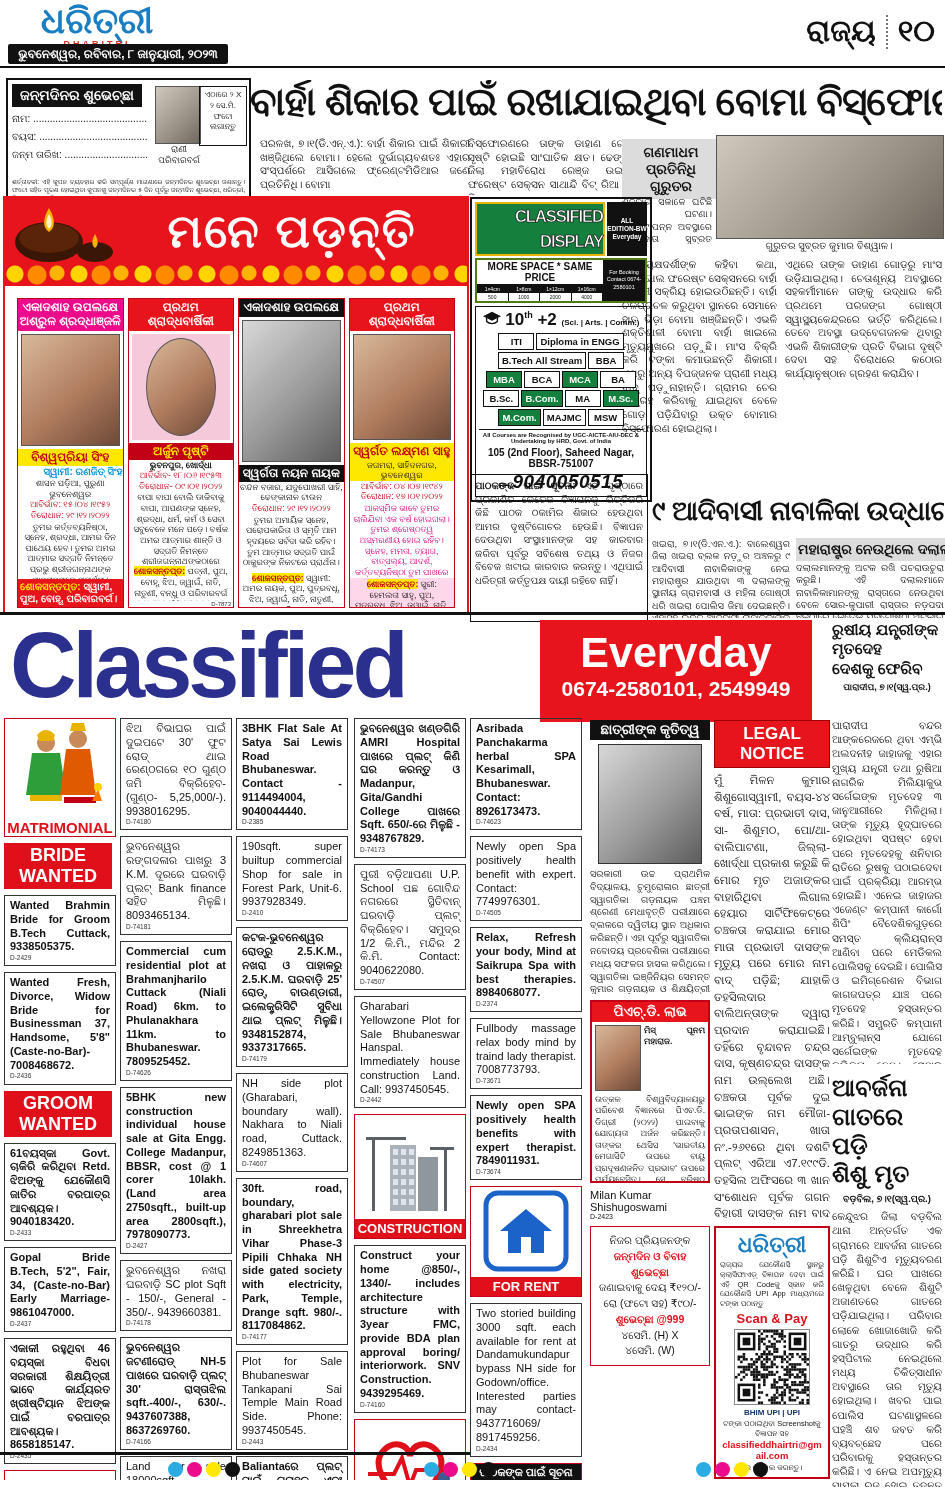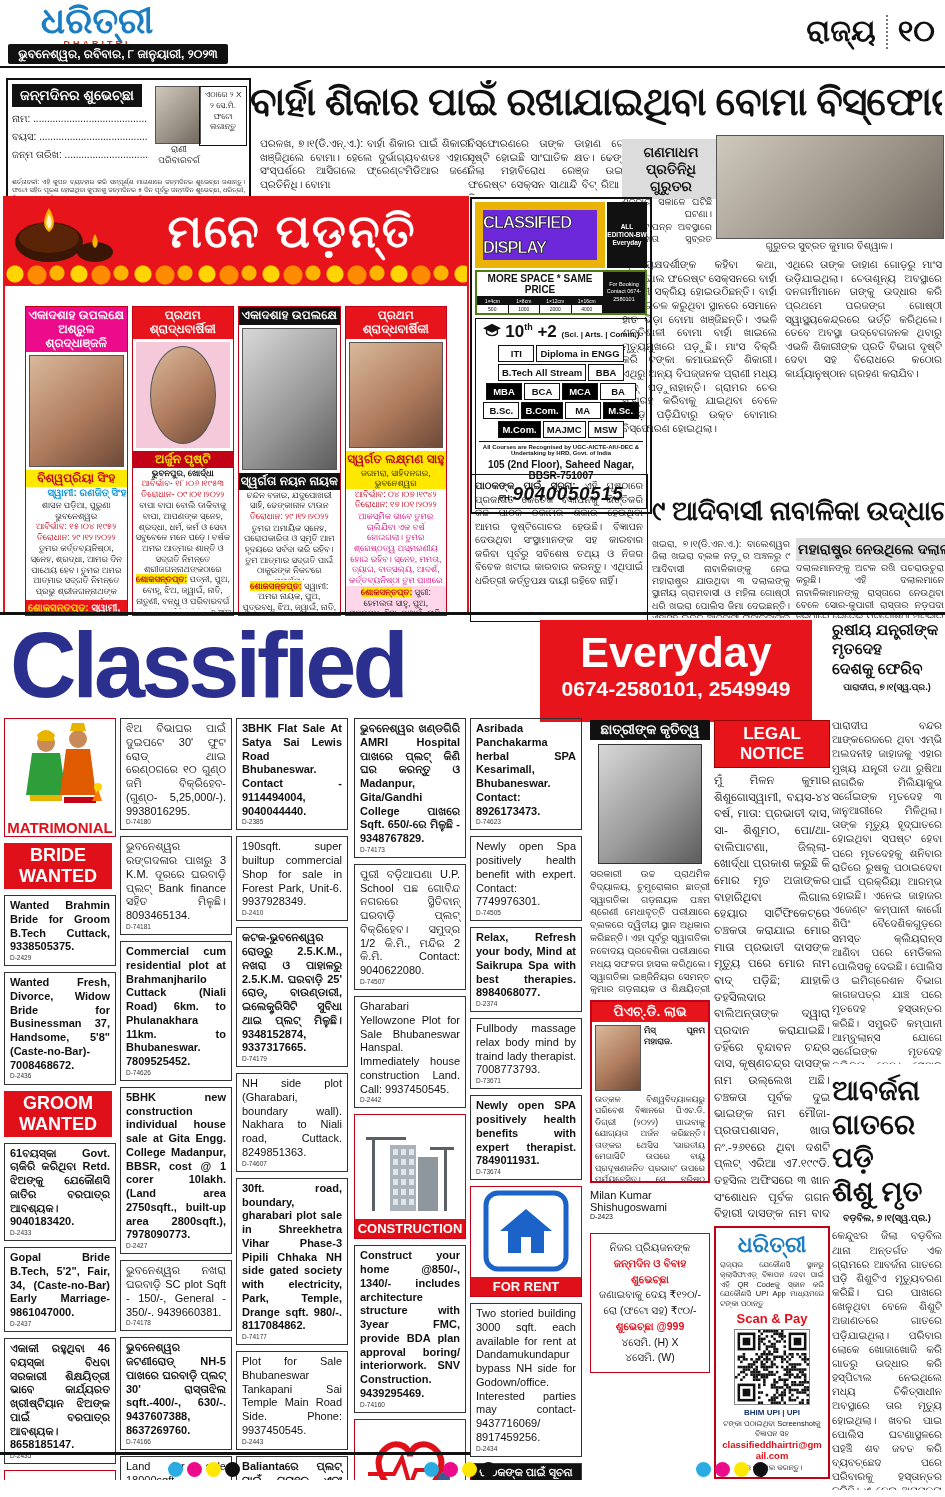--- a/index.html
+++ b/index.html
@@ -36,21 +36,21 @@
   .grayhead{background:#dcdcdc;font-size:14px;font-weight:bold;text-align:center;padding:3px 2px;white-space:nowrap}
   
   .memorial{border:2px solid #e8141c}
   .mem-banner{position:relative;height:88px;background:#e8141c;overflow:hidden}
   .mem-banner .t{position:absolute;left:120px;right:8px;top:6px;color:#fff;font-size:46px;font-weight:bold;text-align:center;letter-spacing:2px}
   .flowers{position:absolute;left:0;right:0;bottom:0;height:24px;
      background-image:radial-gradient(circle at 10px 12px,#ffd400 0 8px,rgba(0,0,0,0) 9px),
                       radial-gradient(circle at 32px 13px,#ff8a00 0 9px,rgba(0,0,0,0) 10px),
                       radial-gradient(circle at 52px 11px,#ffb300 0 7px,rgba(0,0,0,0) 8px);
      background-size:64px 24px;background-repeat:repeat-x}
-  .obits{display:flex;gap:4px;padding:20px;background:#fff}
+  .obits{display:flex;gap:4px;padding:12px;background:#fff}
   .obit{flex:1;border:1.5px solid #c20016;height:308px;overflow:hidden;font-size:8.5px;line-height:1.25}
   .obit .hdr{color:#fff;font-weight:bold;text-align:center;font-size:12px;padding:2px 1px;line-height:1.15}
   .o1 .hdr{background:#ec0b8b}.o2 .hdr{background:#e8141c}.o3 .hdr{background:#111}.o4 .hdr{background:#e8141c}
   .obit .pic{height:110px;margin:3px}
   .o2 .picwrap{background:#f6c9da;margin:3px;padding:4px 14px}
   .o2 .pic{height:96px;margin:0;border-radius:50%}
   .nameband{font-weight:bold;text-align:center;font-size:12px;padding:1px}
   .o1 .nameband{background:#ffe800;color:#c20016}
   .o2 .nameband{background:#c20016;color:#ffe800}
   .o3 .nameband{background:#111;color:#fff}
@@ -61,37 +61,37 @@
   .obit .trib{padding:1px 3px;text-align:center}
   .o4 .trib{color:#d6007e}
   .mourn1{background:#e8141c;color:#fff;font-weight:bold;font-size:10px;padding:2px}
   .mourn1 .lb{color:#ffe800}
   .mourn-in{padding:1px 3px;text-align:center}
   .mourn-in .lb{background:#ffe800;color:#c20016;font-weight:bold}
   .obit .ref{display:block;text-align:right;font-size:6px;color:#333;padding-right:2px}
   
   .cdbox{border:2px solid #111;padding:3px;font-size:9px}
   .cd-titlerow{display:flex;gap:2px;align-items:stretch}
-  .cd-title{flex:1;border:8px solid #eab308;font-size:16.5px;font-weight:bold;letter-spacing:-1px;text-align:left;
-            font-family:"Liberation Sans",sans-serif;-webkit-text-stroke:0.6px #111;color:#fff;text-shadow:0 0 1px #111;background:#6d28d9;line-height:1.5}
+  .cd-title{flex:1;border:2px solid #eab308;font-size:16.5px;font-weight:bold;letter-spacing:-1px;text-align:right;
+            font-family:"Liberation Sans",sans-serif;-webkit-text-stroke:0.6px #111;color:#fff;text-shadow:0 0 1px #111;background:#15803d;line-height:1.5}
   .cd-corner{width:40px;background:#111;color:#fff;font-size:6.5px;text-align:center;display:flex;align-items:center;justify-content:center;line-height:1.2;font-weight:bold}
   .cd-strip{border:2px solid #4d7c0f;margin-top:2px;display:flex}
   .cd-strip .l{flex:1}
   .cd-strip .m{font-size:10px;font-weight:bold;text-align:center;border-bottom:1px solid #111;padding:1px}
   .cd-tbl{display:flex}
   .cd-tbl span{flex:1;border-right:1px solid #111;font-size:5px;text-align:center;background:#111;color:#fff;padding:1px 0}
   .cd-tbl.r2 span{background:#fff;color:#111;font-size:5px}
   .cd-book{width:40px;background:#111;color:#fff;font-size:5.5px;text-align:center;display:flex;align-items:center;line-height:1.3;padding:1px}
   .edu{border:1.5px solid #111;margin-top:3px;padding:3px;text-align:center}
   .edu .g{font-size:17px;font-weight:bold}
   .edu .g sup{font-size:9px}
   .edu .st{font-size:8px;font-weight:bold}
   .chips{display:flex;flex-wrap:wrap;gap:2px;margin-top:3px;justify-content:center}
   .chip{border:1.5px solid #111;font-size:9.5px;font-weight:bold;padding:2px 3px;background:#fff;min-width:28px}
-  .chip.dk{background:#000000;color:#fff}
+  .chip.dk{background:#15803d;color:#fff}
   .edu .rec{font-size:6px;font-weight:bold;margin-top:3px;border-top:1px solid #111;padding-top:2px}
   .edu .adr{font-size:10px;font-weight:bold;margin-top:3px}
   .edu .phn{font-size:8px;font-weight:bold;margin-top:2px}
   .edu .phn b{font-size:19px;font-style:italic;letter-spacing:0.5px}
   .noticebox{border:1.5px solid #111;padding:4px;font-size:10px;line-height:1.35;text-align:justify}
   
   .cword{font-size:92px;font-weight:bold;color:#2b2f8d;letter-spacing:-4px;line-height:0.95}
   .everyday{background:#e8141c;color:#fff;text-align:center}
   .everyday .w{font-size:43px;font-weight:bold;line-height:1.15}
   .everyday .p{font-size:21px;font-weight:bold}
@@ -117,21 +117,21 @@
   .legalbody{font-size:11.5px;line-height:1.45;text-align:justify}
   .greet{border:1.5px solid #c20016;text-align:center;font-size:10.5px;line-height:1.5;padding:6px 3px}
   .greet .rd{color:#e0101a;font-weight:bold}
   .scanpay{border:2px solid #c20016;padding:4px;text-align:center}
   .scanpay .lg{font-size:22px;font-weight:bold;color:#1b7ec2}
   .scanpay .t1{font-size:7.5px;line-height:1.3;text-align:justify;margin:2px 0}
   .scanpay .sl{color:#e0101a;font-weight:bold;font-size:13px}
   .scanpay .upi{font-size:8px;font-weight:bold;color:#14366b}
   .scanpay .t2{font-size:7.5px;margin-top:2px}
   .scanpay .em{color:#e0101a;font-weight:bold;font-size:9.5px;word-break:break-all}
-  .child-h{font-size:28px;font-weight:bold;line-height:1.2}
+  .child-h{font-size:24px;font-weight:bold;line-height:1.2}
   .dl-c{font-size:9.5px;font-weight:bold;text-align:center}
   
   .dots{position:absolute;display:flex;gap:4px}
   .dots i{width:15px;height:15px;border-radius:50%;display:block}
 </style>
 </head>
 <body>
 
 <div class="page">
 
@@ -164,21 +164,21 @@
   <div class="abs headline" style="left:250px;top:80px;width:692px;overflow:hidden">ବାର୍ହା ଶିକାର ପାଇଁ ରଖାଯାଇଥିବା ବୋମା ବିସ୍ଫୋରଣ</div>
   <div class="abs body10 j" style="left:260px;top:137px;width:210px;height:58px;overflow:hidden">ପରଳଖ, ୭।୧(ଡି.ଏନ୍.ଏ.): ବାର୍ହା ଶିକାର ପାଇଁ ଶିକାରୀ ଖଞ୍ଜିଥିଲେ ବୋମା। ହେଲେ ଦୁର୍ଭାଗ୍ୟବଶତଃ ଏହାର ସଂସ୍ପର୍ଶରେ ଆସିଗଲେ ଫ୍ରେଣ୍ଟମିଡିଆର ଜଣେ ପ୍ରତିନିଧି। ବୋମା</div>
   <div class="abs body10 j" style="left:468px;top:137px;width:180px;height:58px;overflow:hidden">ବିସ୍ଫୋରଣରେ ତାଙ୍କ ଡାହାଣ ଗୋଡ଼ରେ ସୃଷ୍ଟି ହୋଇଛି ସାଂଘାତିକ କ୍ଷତ। ଢେଙ୍କାନାଳ ଜିଲା ମହାବିରୋଧ ରେଞ୍ଜ ଉଇଭୋଲ ଫରେଷ୍ଟ ସେକ୍ସନ ସାଥାନ୍ଦି ବିଟ୍ ରିଆ ଗ୍ରାମ ନିକଟରେ</div>
   <div class="abs subheadbox" style="left:622px;top:139px;width:90px;height:52px">
     <span><span>ଗଣମାଧମ ପ୍ରତିନିଧି</span><br><span>ଗୁରୁତର</span></span>
   </div>
   <div class="abs body10 j" style="left:622px;top:196px;width:90px;height:48px;overflow:hidden;font-size:9.5px">ଶନିବାର ସକାଳେ ଘଟିଛି ଏଭଳି ଘଟଣା। ସଙ୍କଟାପନ୍ନ ଅବସ୍ଥାରେ ଖବରଦାତା ସୁବ୍ରତ କୁମାର ବିଶ୍ୱାଳଙ୍କୁ ଏକ ଘରୋଇ ହସ୍ପିଟାଲରେ ଭର୍ତ୍ତି କରାଯାଇଛି।</div>
   <div class="abs ph" style="left:716px;top:135px;width:226px;height:102px"></div>
   <div class="abs cap" style="left:716px;top:240px;width:226px;font-size:10px">ଗୁରୁତର ସୁବ୍ରତ କୁମାର ବିଶ୍ୱାଳ।</div>
   <div class="abs body10 j" style="left:622px;top:258px;width:155px;height:232px;overflow:hidden">ପ୍ରତ୍ୟକ୍ଷଦର୍ଶୀଙ୍କ କହିବା କଥା, ଉଇଭୋଲ ଫରେଷ୍ଟ ସେକ୍ସନରେ ବାର୍ହା ଶିକାରୀ ସକ୍ରିୟ ହୋଇଉଠିଛନ୍ତି। ବାର୍ହା ଚଳପ୍ରଚଳ କରୁଥିବା ସ୍ଥାନରେ ସେମାନେ ହାତ ଭିଡ଼ା ବୋମା ଖଞ୍ଜିଛନ୍ତି। ଏଭଳି ଶକ୍ତିଶାଳୀ ବୋମା ବାର୍ହା ଖାଇଲେ ମୃତ୍ୟୁମୁଖରେ ପଡ଼ୁଛି। ମାଂସ ବିକ୍ରି କରି ଟଙ୍କା କମାଉଛନ୍ତି ଶିକାରୀ। ଏଥିରୁ ଅନ୍ୟ ବିପଜ୍ଜନକ ପ୍ରାଣୀ ମଧ୍ୟ ବାଦ୍ ପଡ଼ୁନାହାନ୍ତି। ଗ୍ରାମର ଚେର ସଂଗ୍ରହ କରିବାକୁ ଯାଇଥିବା ବେଳେ ଗୋଡ଼ ପଡ଼ିଯିବାରୁ ଉକ୍ତ ବୋମାର ବିସ୍ଫୋରଣ ହୋଇଥିଲା।</div>
-  <div class="abs body10 j" style="left:785px;top:258px;width:157px;height:232px;overflow:hidden">ଏଥିରେ ତାଙ୍କ ଡାହାଣ ଗୋଡ଼ରୁ ମାଂସ ଉଡ଼ିଯାଇଥିଲା। ଚେତାଶୂନ୍ୟ ଅବସ୍ଥାରେ ଦନଗର୍ମୀମାନେ ତାଙ୍କୁ ଉଦ୍ଧାର କରି ପ୍ରଥମେ ପରଜଙ୍ଗ ଗୋଷ୍ଠୀ ସ୍ୱାସ୍ଥ୍ୟକେନ୍ଦ୍ରରେ ଭର୍ତ୍ତି କରିଥିଲେ। ତେବେ ଅବସ୍ଥା ଉଦ୍‌ବେଗଜନକ ଥିବାରୁ ଏଭଳି ଶିକାରୀଙ୍କ ପ୍ରତି ବିଭାଗ ଦୃଷ୍ଟି ଦେବା ସହ ବିରୋଧରେ କଠୋର କାର୍ଯ୍ୟାନୁଷ୍ଠାନ ଗ୍ରହଣ କରାଯିବ।</div>
+  <div class="abs body10 j" style="left:785px;top:258px;width:157px;height:232px;overflow:hidden">ଏଥିରେ ତାଙ୍କ ଡାହାଣ ଗୋଡ଼ରୁ ମାଂସ ଉଡ଼ିଯାଇଥିଲା। ଚେତାଶୂନ୍ୟ ଅବସ୍ଥାରେ ସହକର୍ମୀମାନେ ତାଙ୍କୁ ଉଦ୍ଧାର କରି ପ୍ରଥମେ ପରଜଙ୍ଗ ଗୋଷ୍ଠୀ ସ୍ୱାସ୍ଥ୍ୟକେନ୍ଦ୍ରରେ ଭର୍ତ୍ତି କରିଥିଲେ। ତେବେ ଅବସ୍ଥା ଉଦ୍‌ବେଗଜନକ ଥିବାରୁ ଏଭଳି ଶିକାରୀଙ୍କ ପ୍ରତି ବିଭାଗ ଦୃଷ୍ଟି ଦେବା ସହ ବିରୋଧରେ କଠୋର କାର୍ଯ୍ୟାନୁଷ୍ଠାନ ଗ୍ରହଣ କରାଯିବ।</div>
 
   <div class="abs story-h2" style="left:652px;top:496px;width:292px;overflow:hidden">୯ ଆଦିବାସୀ ନାବାଳିକା ଉଦ୍ଧାର</div>
   <div class="abs body10 j" style="left:652px;top:538px;width:138px;height:80px;overflow:hidden;font-size:9.5px">ଖଇରା, ୭।୧(ଡି.ଏନ.ଏ.): ବାଲେଶ୍ୱର ଜିଲା ଖଇରା ବ୍ଲକ ନଡ଼ୁର ଅଞ୍ଚଳରୁ ୯ ଆଦିବାସୀ ନାବାଳିକାଙ୍କୁ ନେଇ ମହାରାଷ୍ଟ୍ର ଯାଉଥିବା ୩ ଦଲାଲଙ୍କୁ ସ୍ଥାନୀୟ ଗ୍ରାମବାସୀ ଓ ମହିଳା ଗୋଷ୍ଠୀ ଧରି ଖଇରା ପୋଲିସ ଜିମା ଦେଇଛନ୍ତି। ଏହାସହ ଉକ୍ତ ଆଦିବାସୀ ନାବାଳିକାଙ୍କୁ ଉଦ୍ଧାର କରାଯାଇଛି। ଦଲାଲଙ୍କ ମଧ୍ୟରୁ ୨ଜଣ ମହାରାଷ୍ଟ୍ରର ହୋଇଥିବା ବେଳେ ଅନ୍ୟ ଜଣେ ଖଇରା ବ୍ଲକ କାକୁଚିଆ ଗ୍ରାମର। ଖଇରା ପୋଲିସ</div>
   <div class="abs grayhead" style="left:796px;top:538px;width:148px">ମହାରାଷ୍ଟ୍ର ନେଉଥିଲେ ଦଲାଲ</div>
   <div class="abs body10 j" style="left:796px;top:562px;width:148px;height:56px;overflow:hidden;font-size:9.5px">ଦଲାଲମାନଙ୍କୁ ଅଟକ ରଖି ପଚରାଉଚୁରା କରୁଛି। ଏହି ଦଲାଲମାନେ ନାବାଳିକାମାନଙ୍କୁ ରାସ୍ତାରେ ନେଉଥିବା ବେଳେ ସୋର-କୁପାରୀ ରାସ୍ତାର ନଡ଼ପଦା ଛକଠାରେ କେତେକ ଯୁବଗୋଷ୍ଠୀ ଅଟକାଇ ପଚରାଉଚୁରା କରିବା ପରେ ସନ୍ଦେହ ହେବାରୁ ଅଟକାଇ ମହିଳା ସଂଗଠନ ଓ ପୋଲିସକୁ ଖବର ଦେଇଥିଲେ।</div>
 
   <div class="abs memorial" style="left:3px;top:196px;width:462px;height:412px">
     <div class="mem-banner">
       <svg width="110" height="64" viewBox="0 0 110 64" style="position:absolute;left:4px;top:2px">
         <ellipse cx="40" cy="42" rx="34" ry="20" fill="#3a1606"></ellipse>
@@ -463,21 +463,21 @@
         <div class="smallbody" style="font-size:8.5px">
           <span class="b">ମିସ୍ ପୂନମ ମହାରାଜ.</span>
         </div>
       </div>
       <div class="smallbody" style="padding:0 3px 3px;height:84px;overflow:hidden;font-size:8.5px">ଉତ୍କଳ ବିଶ୍ୱବିଦ୍ୟାଳୟରୁ ପରିବେଶ ବିଜ୍ଞାନରେ ପିଏଚ.ଡି. ଡିଗ୍ରୀ (୨୦୨୨) ପାଇବାକୁ ଯୋଗ୍ୟତା ଅର୍ଜନ କରିଛନ୍ତି। ତାଙ୍କର ଥେସିସ 'ଭାରତୀୟ ମେଗାସିଟି ଉପରେ ବାୟୁ ପ୍ରଦୂଷଣଜନିତ ପ୍ରଭାବ' ଉପରେ ପର୍ଯ୍ୟବେସିତ। ସେ ବରିଷ୍ଠ ବୈଜ୍ଞାନିକଙ୍କ ନିର୍ଦ୍ଦେଶନାରେ ଗବେଷଣା କରିଥିଲେ।</div>
     </div>
     <div style="margin-top:6px;font-size:11px">
       <span>Milan Kumar Shishugoswami</span>
       <span style="display:block;font-size:7px">D-2423</span>
     </div>
-    <div class="greet" style="margin-top:13px">
+    <div class="greet" style="margin-top:6px">
       <div>ନିଜର ପ୍ରିୟଜନଙ୍କ</div>
       <div class="rd">ଜନ୍ମଦିନ ଓ ବିବାହ ଶୁଭେଚ୍ଛା</div>
       <div>ଜଣାଇବାକୁ ଦେୟ ₹୧୨୦/-</div>
       <div>ରୋ (ଫଟୋ ସହ) ₹୯୦/-</div>
       <div class="rd">ଶୁଭେଚ୍ଛା @999</div>
       <div>୪ସେମି. (H) X</div>
       <div>୪ସେମି. (W)</div>
     </div>
   </div>
 

